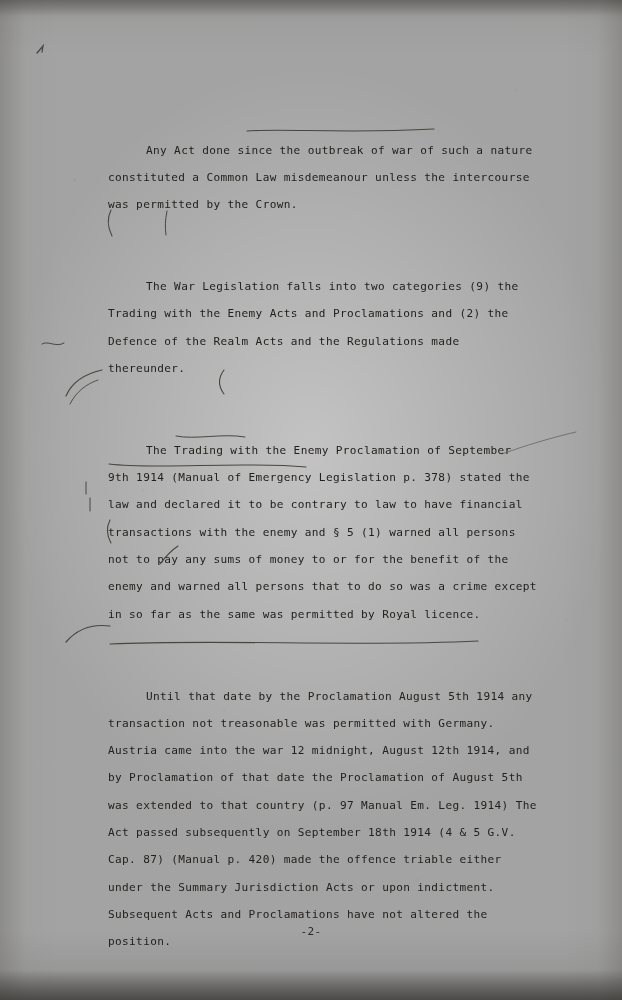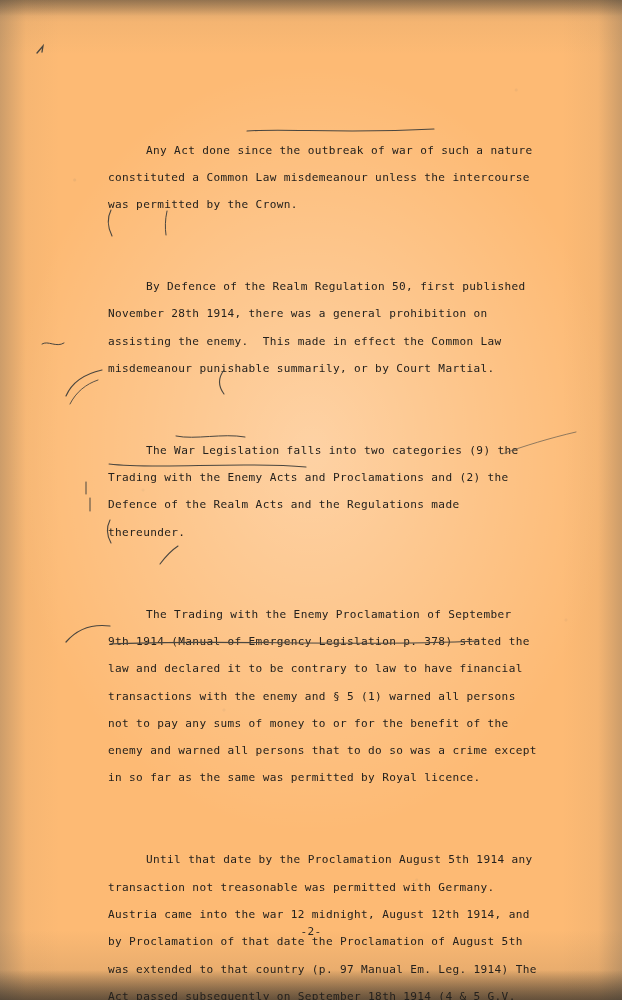--- a/index.html
+++ b/index.html
@@ -5,21 +5,21 @@
   html, body {
     margin: 0;
     padding: 0;
     background: #7a7a78;
   }
   .page {
     position: relative;
     width: 622px;
     height: 1000px;
     margin: 0 auto;
-    background: #fdba74;
+    background: #a3a3a3;
     overflow: hidden;
     font-family: "DejaVu Sans Mono", "Liberation Mono", monospace;
   }
   
   .paper-grain {
     position: absolute;
     inset: 0;
     pointer-events: none;
     background:
       radial-gradient(ellipse 70% 55% at 50% 45%, rgba(255,255,255,0.35) 0%, rgba(255,255,255,0.0) 70%),
@@ -110,21 +110,20 @@
   <div class="edge-shadow-bottom"></div>
 
   <div class="mark corner-tick">
     <svg width="16" height="16" viewBox="0 0 16 16">
       <path d="M1 9 L7 2 L6 8" stroke-width="1.3"></path>
     </svg>
   </div>
 
   <div class="body-text">
     <p class="para"><span class="indent"></span><span>Any Act done since the outbreak of war of such a nature constituted a Common Law misdemeanour unless the intercourse was permitted by the Crown.</span></p>
-    <p class="para"><span class="indent"></span><span>By Defence of the Realm Regulation 50, first published November 28th 1914, there was a general prohibition on assisting the enemy.  This made in effect the Common Law misdemeanour punishable summarily, or by Court Martial.</span></p>
     <p class="para"><span class="indent"></span><span>The War Legislation falls into two categories (9) the Trading with the Enemy Acts and Proclamations and (2) the Defence of the Realm Acts and the Regulations made thereunder.</span></p>
     <p class="para"><span class="indent"></span><span>The Trading with the Enemy Proclamation of September 9th 1914 (Manual of Emergency Legislation p. 378) stated the law and declared it to be contrary to law to have financial transactions with the enemy and § 5 (1) warned all persons not to pay any sums of money to or for the benefit of the enemy and warned all persons that to do so was a crime except in so far as the same was permitted by Royal licence.</span></p>
     <p class="para"><span class="indent"></span><span>Until that date by the Proclamation August 5th 1914 any transaction not treasonable was permitted with Germany. Austria came into the war 12 midnight, August 12th 1914, and by Proclamation of that date the Proclamation of August 5th was extended to that country (p. 97 Manual Em. Leg. 1914) The Act passed subsequently on September 18th 1914 (4 &amp; 5 G.V. Cap. 87) (Manual p. 420) made the offence triable either under the Summary Jurisdiction Acts or upon indictment. Subsequent Acts and Proclamations have not altered the position.</span></p>
     
   </div>
 
   <div class="mark" style="left:246px; top:126px;">
     <svg width="190" height="10" viewBox="0 0 190 10">
       <path d="M1 5 C40 2, 95 8, 188 3" stroke-width="1.1"></path>
     </svg>

